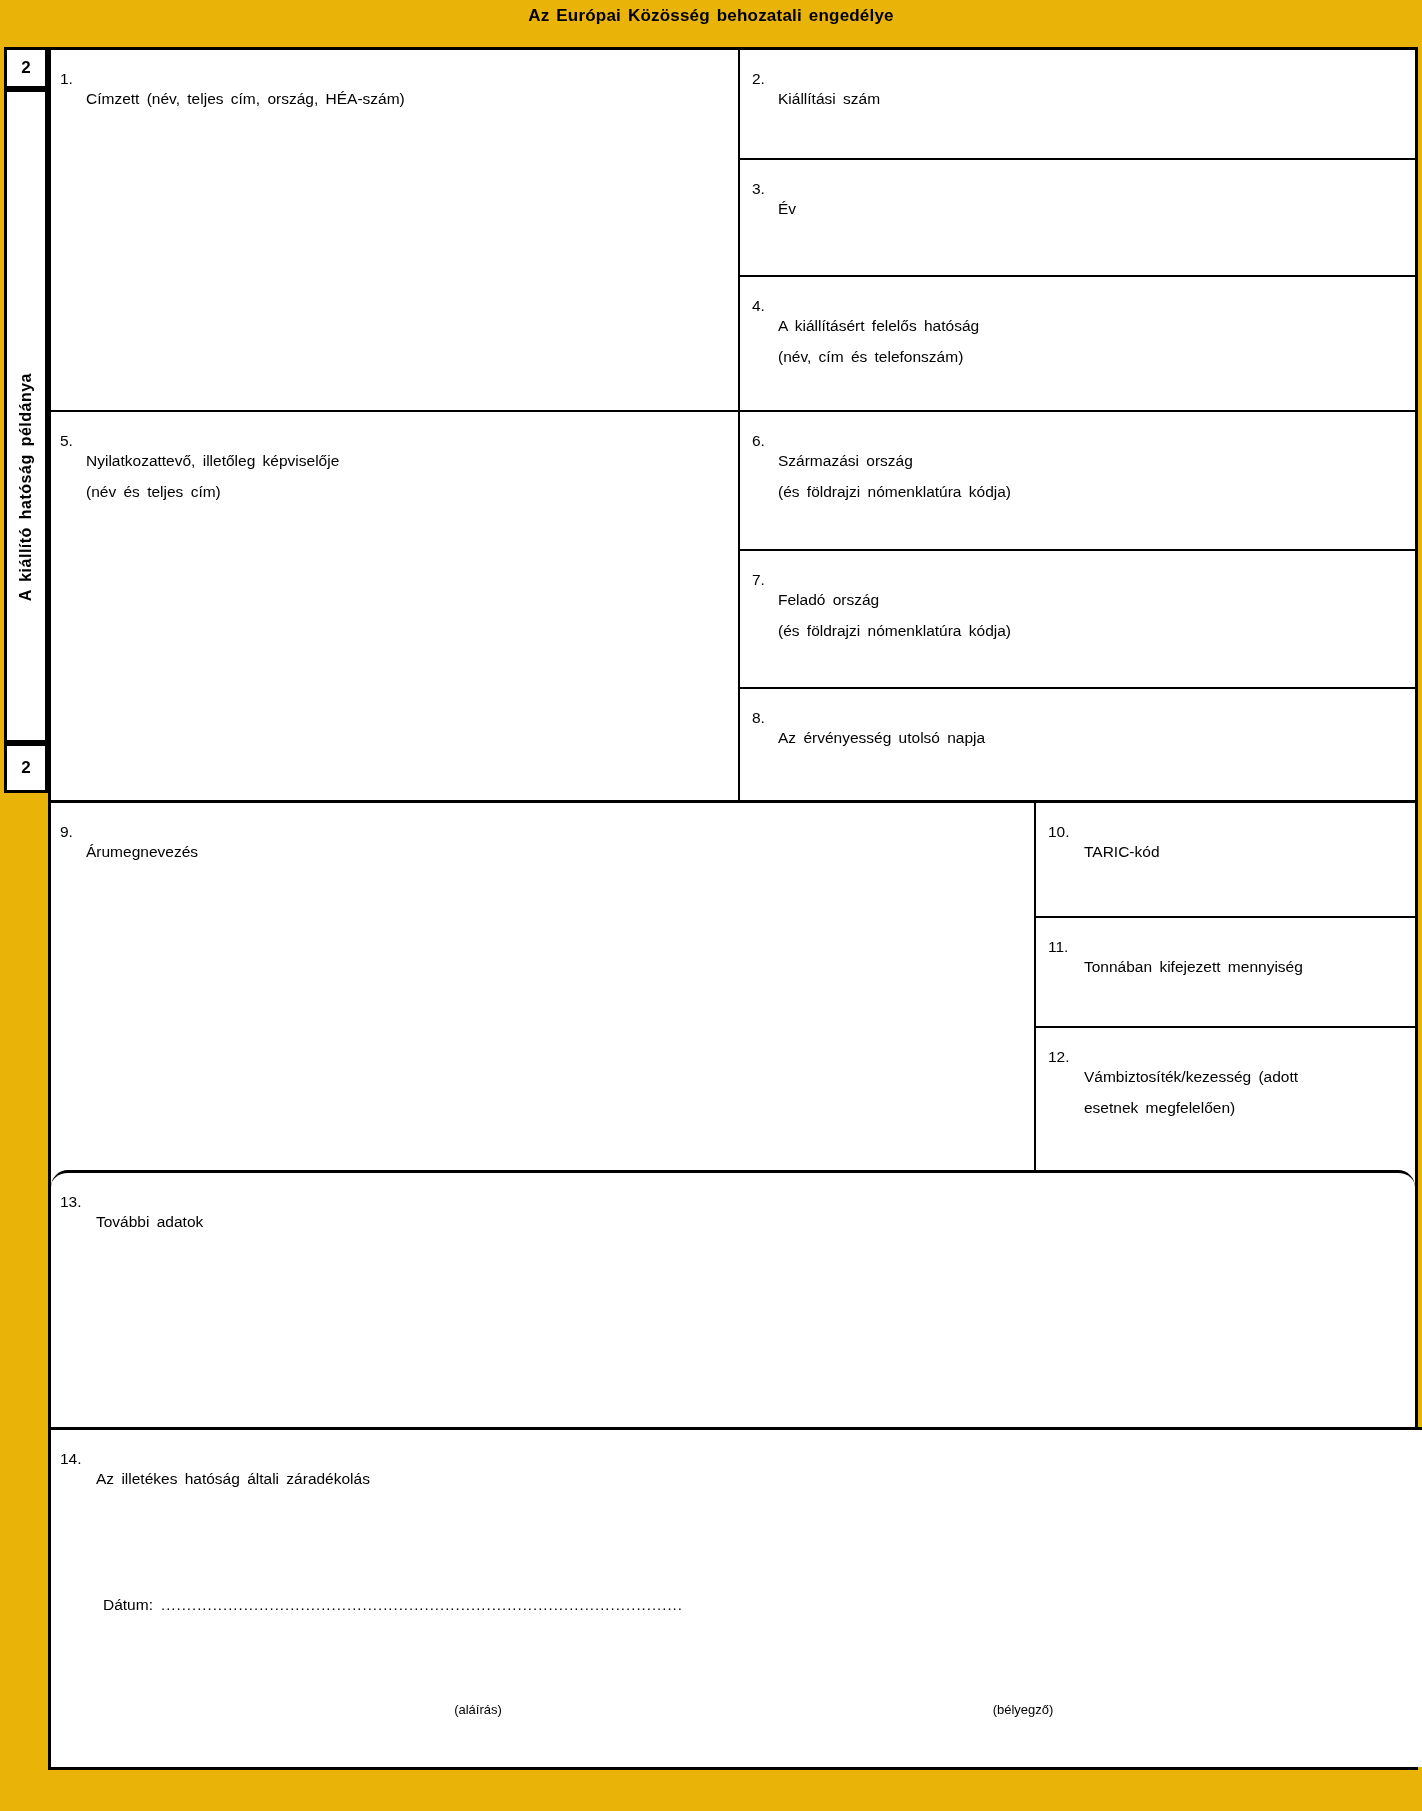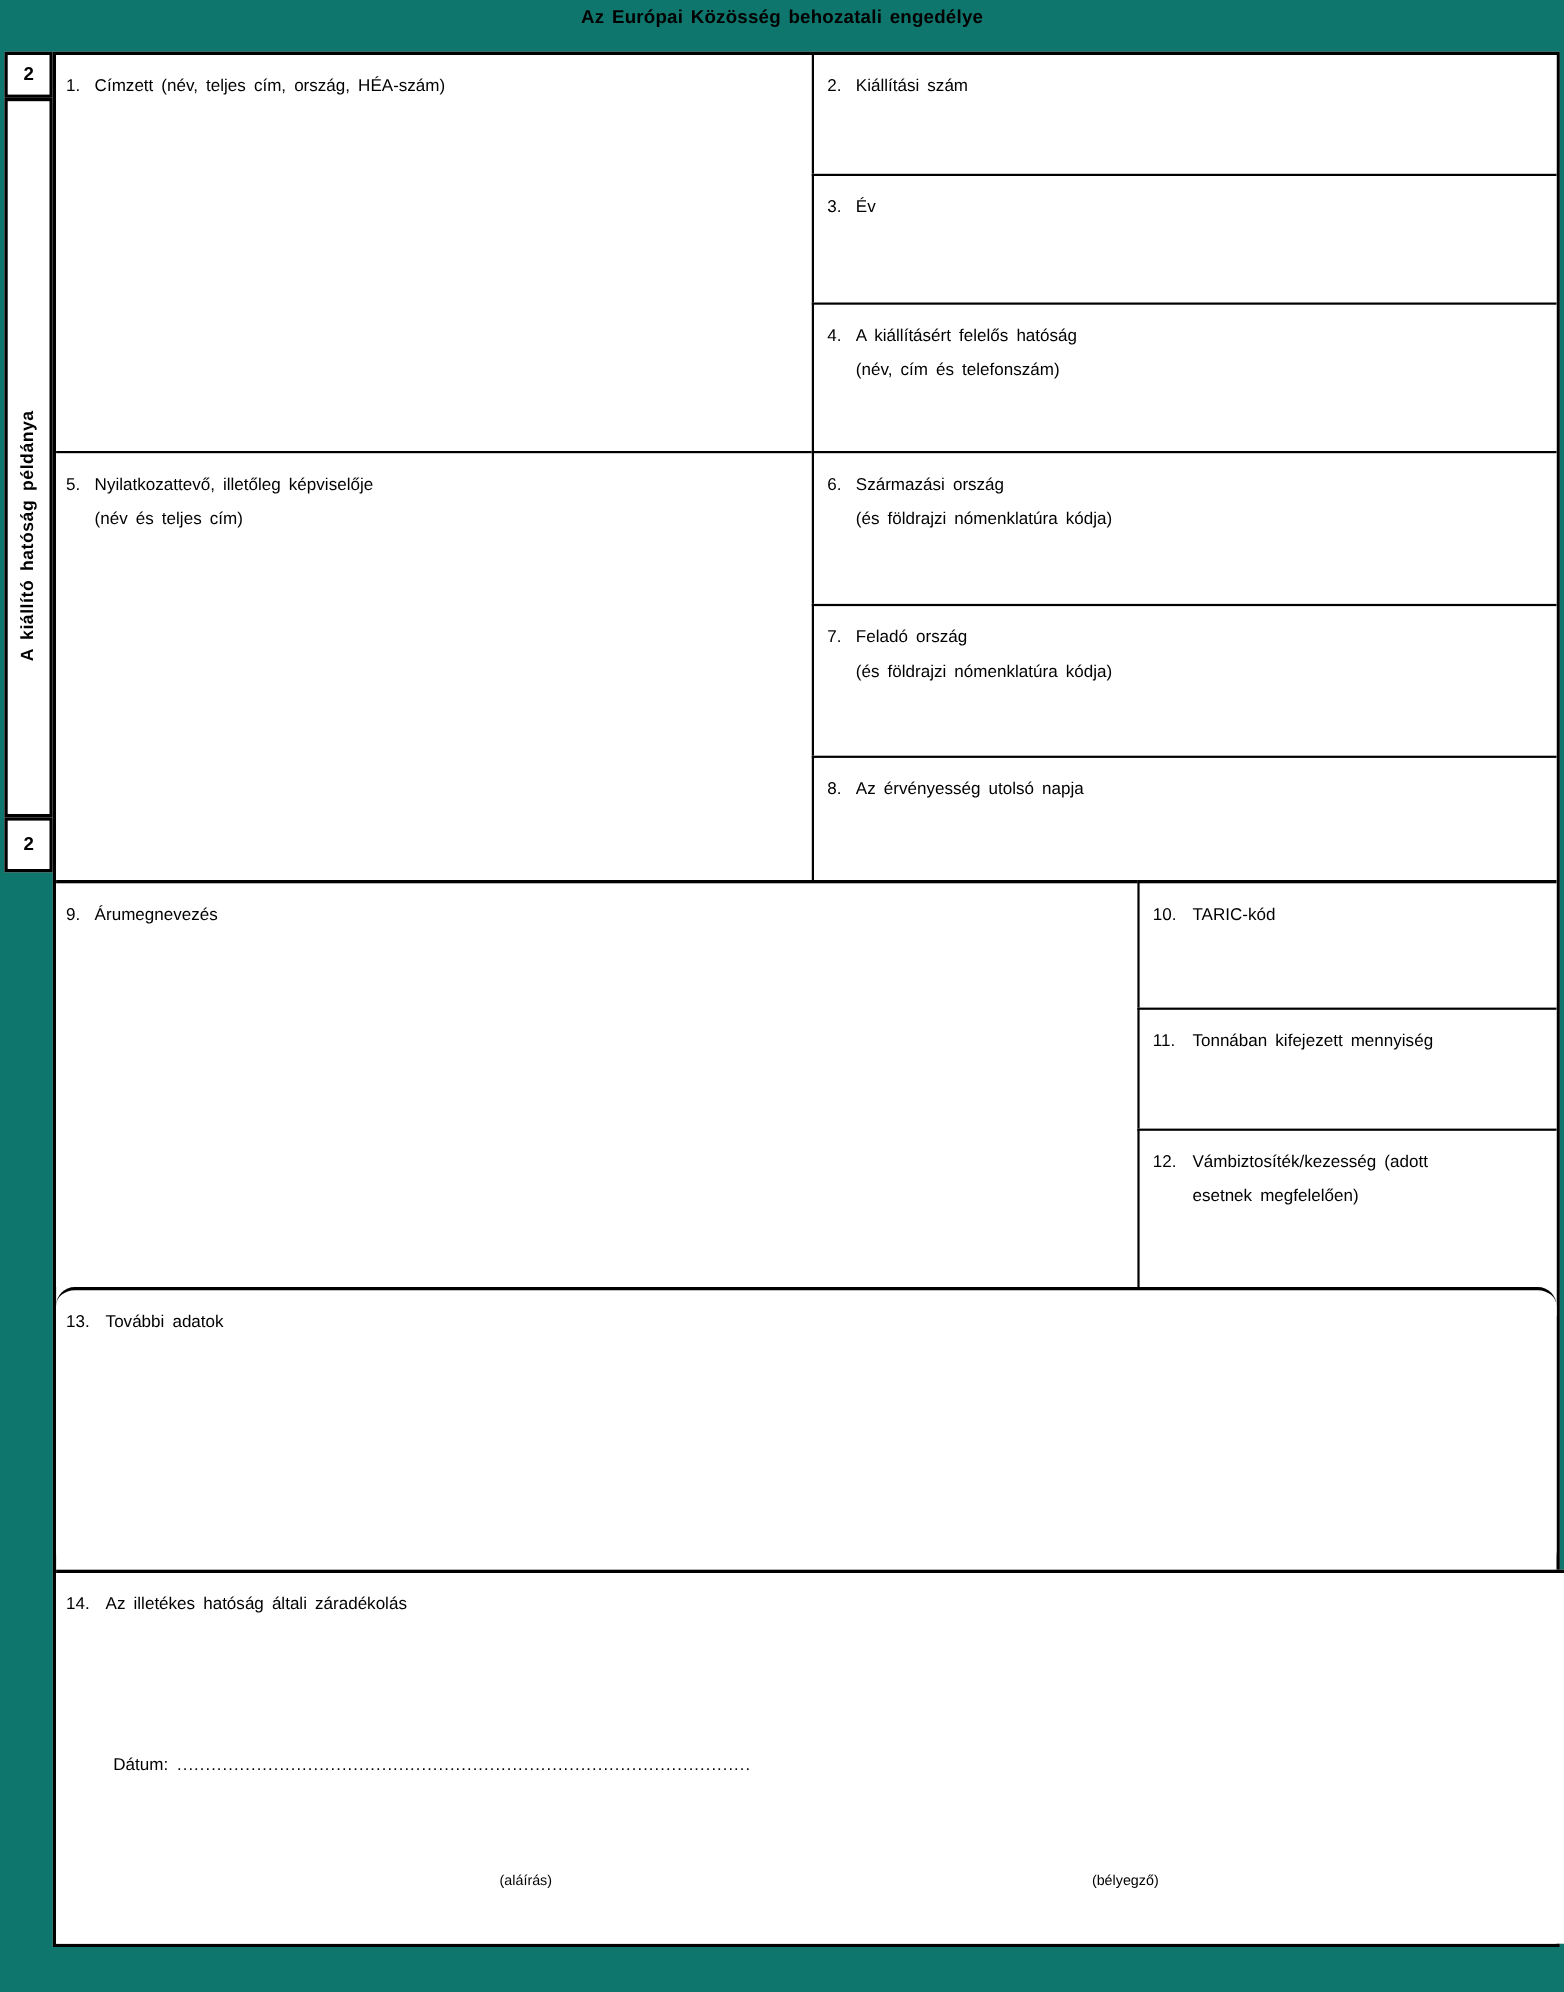--- a/index.html
+++ b/index.html
@@ -1,19 +1,19 @@
 <!DOCTYPE html>
 <html><head>
 <meta charset="utf-8">
 <style>
   html,body{margin:0;padding:0;background:#fff;}
   .page{
     position:relative;
     width:1422px;height:1811px;
-    background:#0f766e;
+    background:#eab308;
     font-family:"Liberation Sans","DejaVu Sans",sans-serif;
     color:#000;
     overflow:hidden;
   }
   .title{
     position:absolute;top:6px;left:0;width:100%;
     text-align:center;
     font-size:17px;font-weight:bold;
     letter-spacing:0.2px;word-spacing:2px;
   }
@@ -42,21 +42,21 @@
   .bt{border-top:2px solid #000;}
   .bt3{border-top:3px solid #000;}
   .lbl{
     display:flex;align-items:flex-start;
     padding:13px 8px 0 9px;
     font-size:15.5px;line-height:31px;
     word-spacing:3px;
   }
   .lbl .num{flex:0 0 26px;}
   .lbl .num.w2{flex:0 0 36px;}
-  .lbl .txt{flex:1 1 auto;}
+  .lbl .txt{flex:1 1 auto;margin-top:20px;}
   .rcol .lbl{padding-left:12px;}
   
   .datum{
     position:absolute;left:52px;top:120px;
     font-size:15.5px;word-spacing:3px;
     display:flex;align-items:baseline;margin-top:46px;
   }
   .dots{
     display:inline-block;width:522px;overflow:hidden;
     white-space:nowrap;letter-spacing:1px;font-size:15px;

